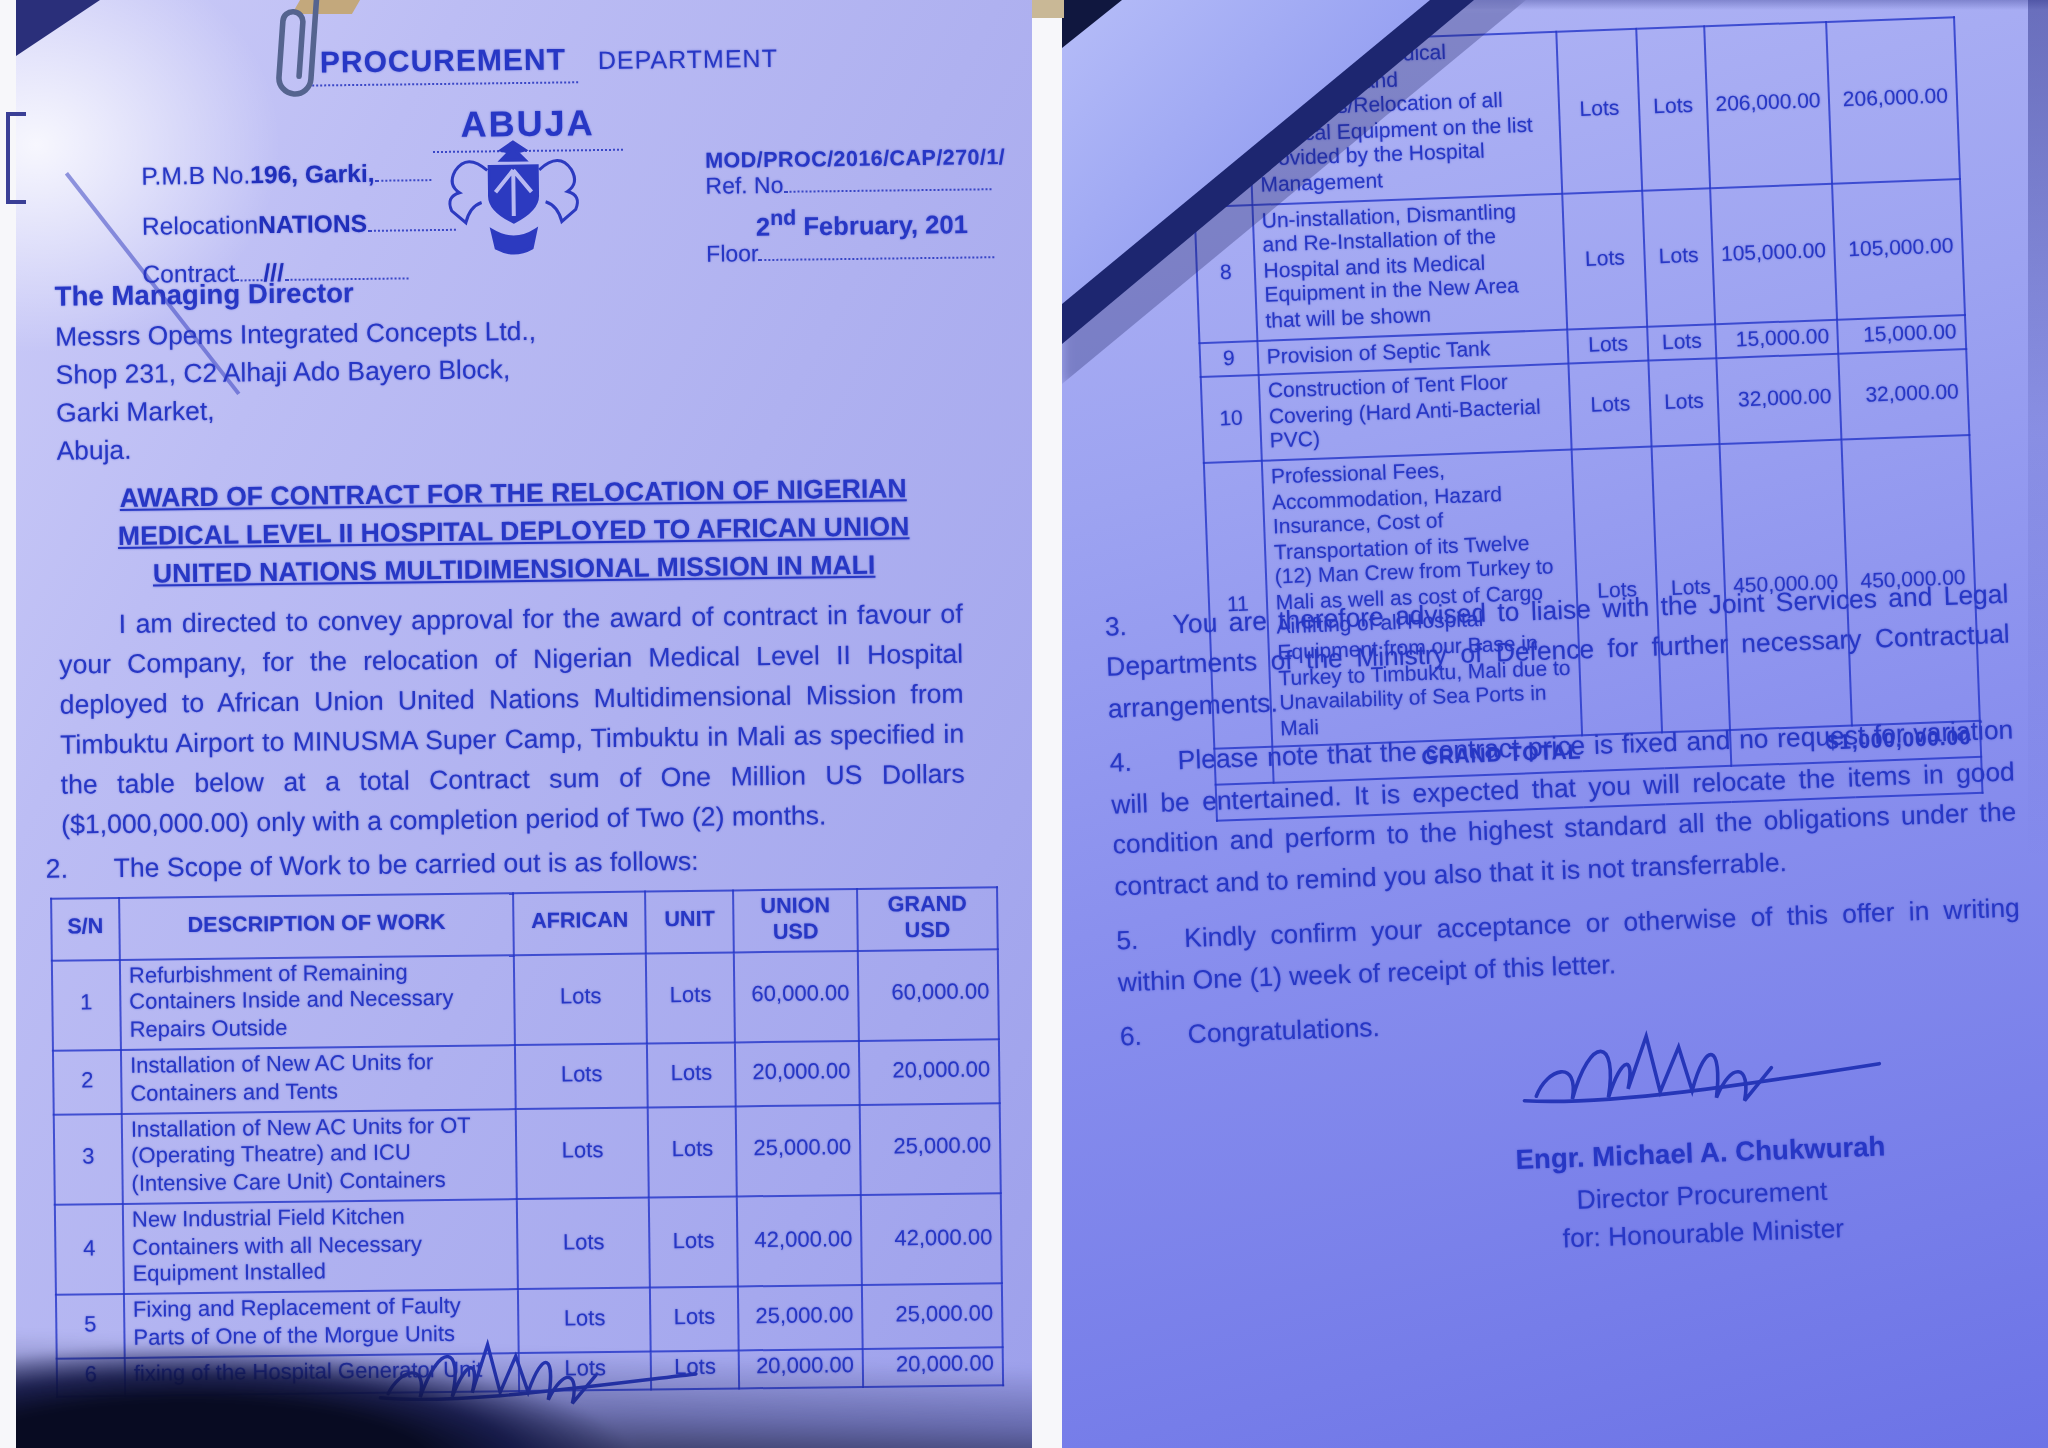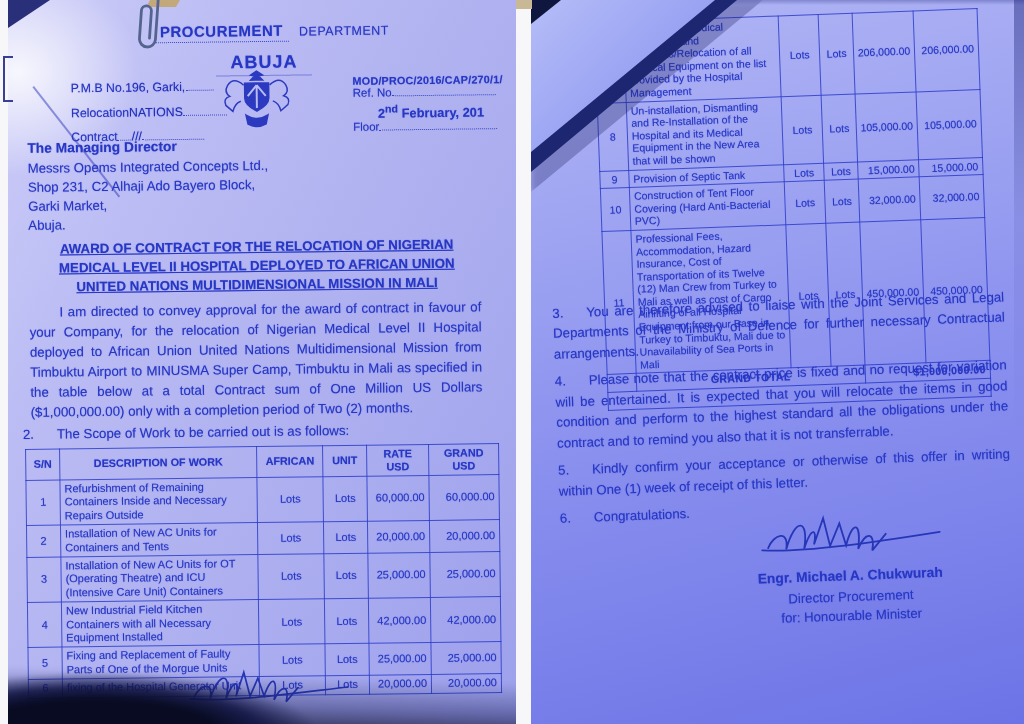--- a/index.html
+++ b/index.html
@@ -1,18 +1,18 @@
 <!DOCTYPE html>
 <html><head>
 <meta charset="utf-8">
 <style>
   html,body{margin:0;padding:0;background:#e8e8ee;}
   .screen{position:relative;width:1024px;height:724px;background:#f7f7fa;overflow:hidden;
           font-family:"Liberation Sans", sans-serif;color:#2737c5;}
-  .b{font-weight:normal;color:#202fbb;}
+  .b{font-weight:bold;color:#202fbb;}
   .blur{text-shadow:0 0 1px rgba(39,55,197,0.55);}
 
   
   .page{position:absolute;top:0;height:724px;overflow:hidden;}
   .page-left{left:8px;width:508px;
     background:
       radial-gradient(ellipse 40% 24% at 2% 10%, rgba(255,255,255,0.85) 0%, rgba(255,255,255,0) 60%),
       linear-gradient(118deg,#cdcdf8 0%,#bcbdf4 25%,#afb1f0 55%,#a5a8ee 80%,#9da0eb 100%);}
   .page-right{left:531px;width:493px;
     background:
@@ -163,21 +163,21 @@
             <col style="width:44px">
             <col style="width:62px">
             <col style="width:70px">
           </colgroup>
         <tbody>
             <tr>
           <th>S/N</th>
           <th>DESCRIPTION OF WORK</th>
           <th>AFRICAN</th>
           <th>UNIT</th>
-          <th>RATE
+          <th>UNION
 USD</th>
           <th>GRAND
 USD</th>
         </tr>
         <tr>
           <td class="c">1</td>
           <td>Refurbishment of Remaining Containers Inside and Necessary Repairs Outside</td>
           <td class="c">Lots</td>
           <td class="c">Lots</td>
           <td class="r">60,000.00</td>

